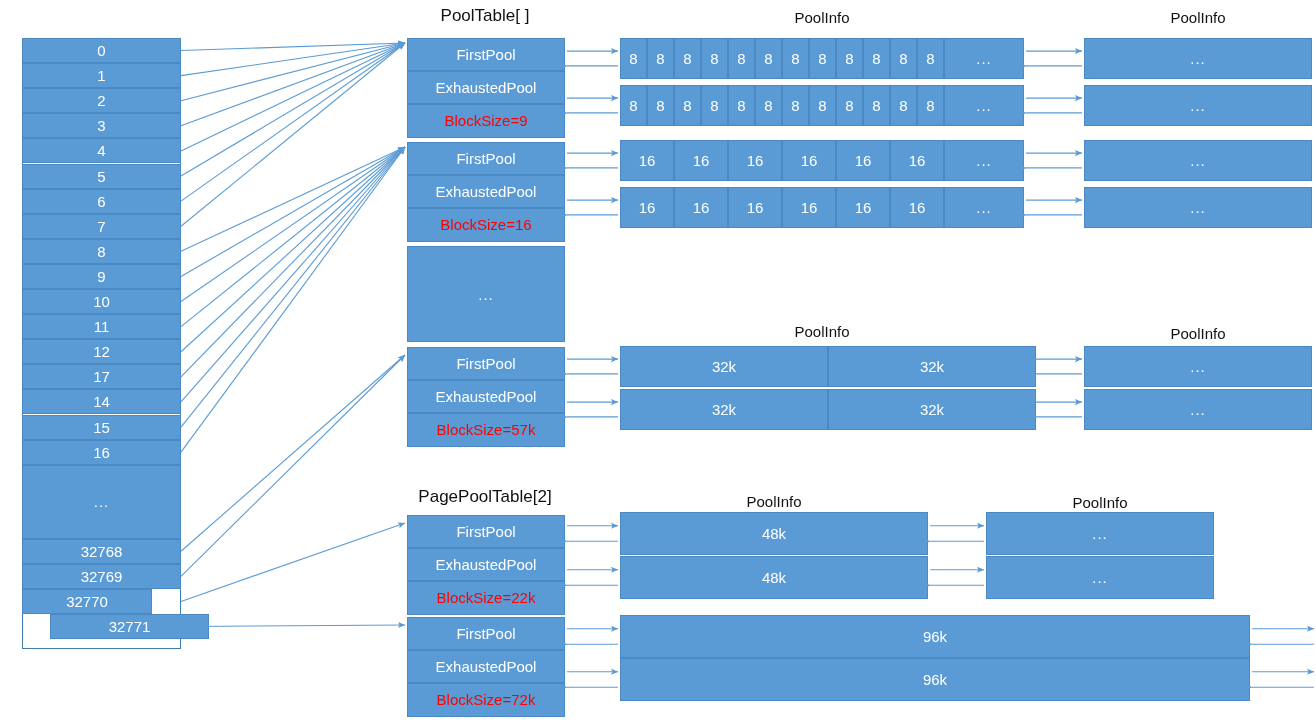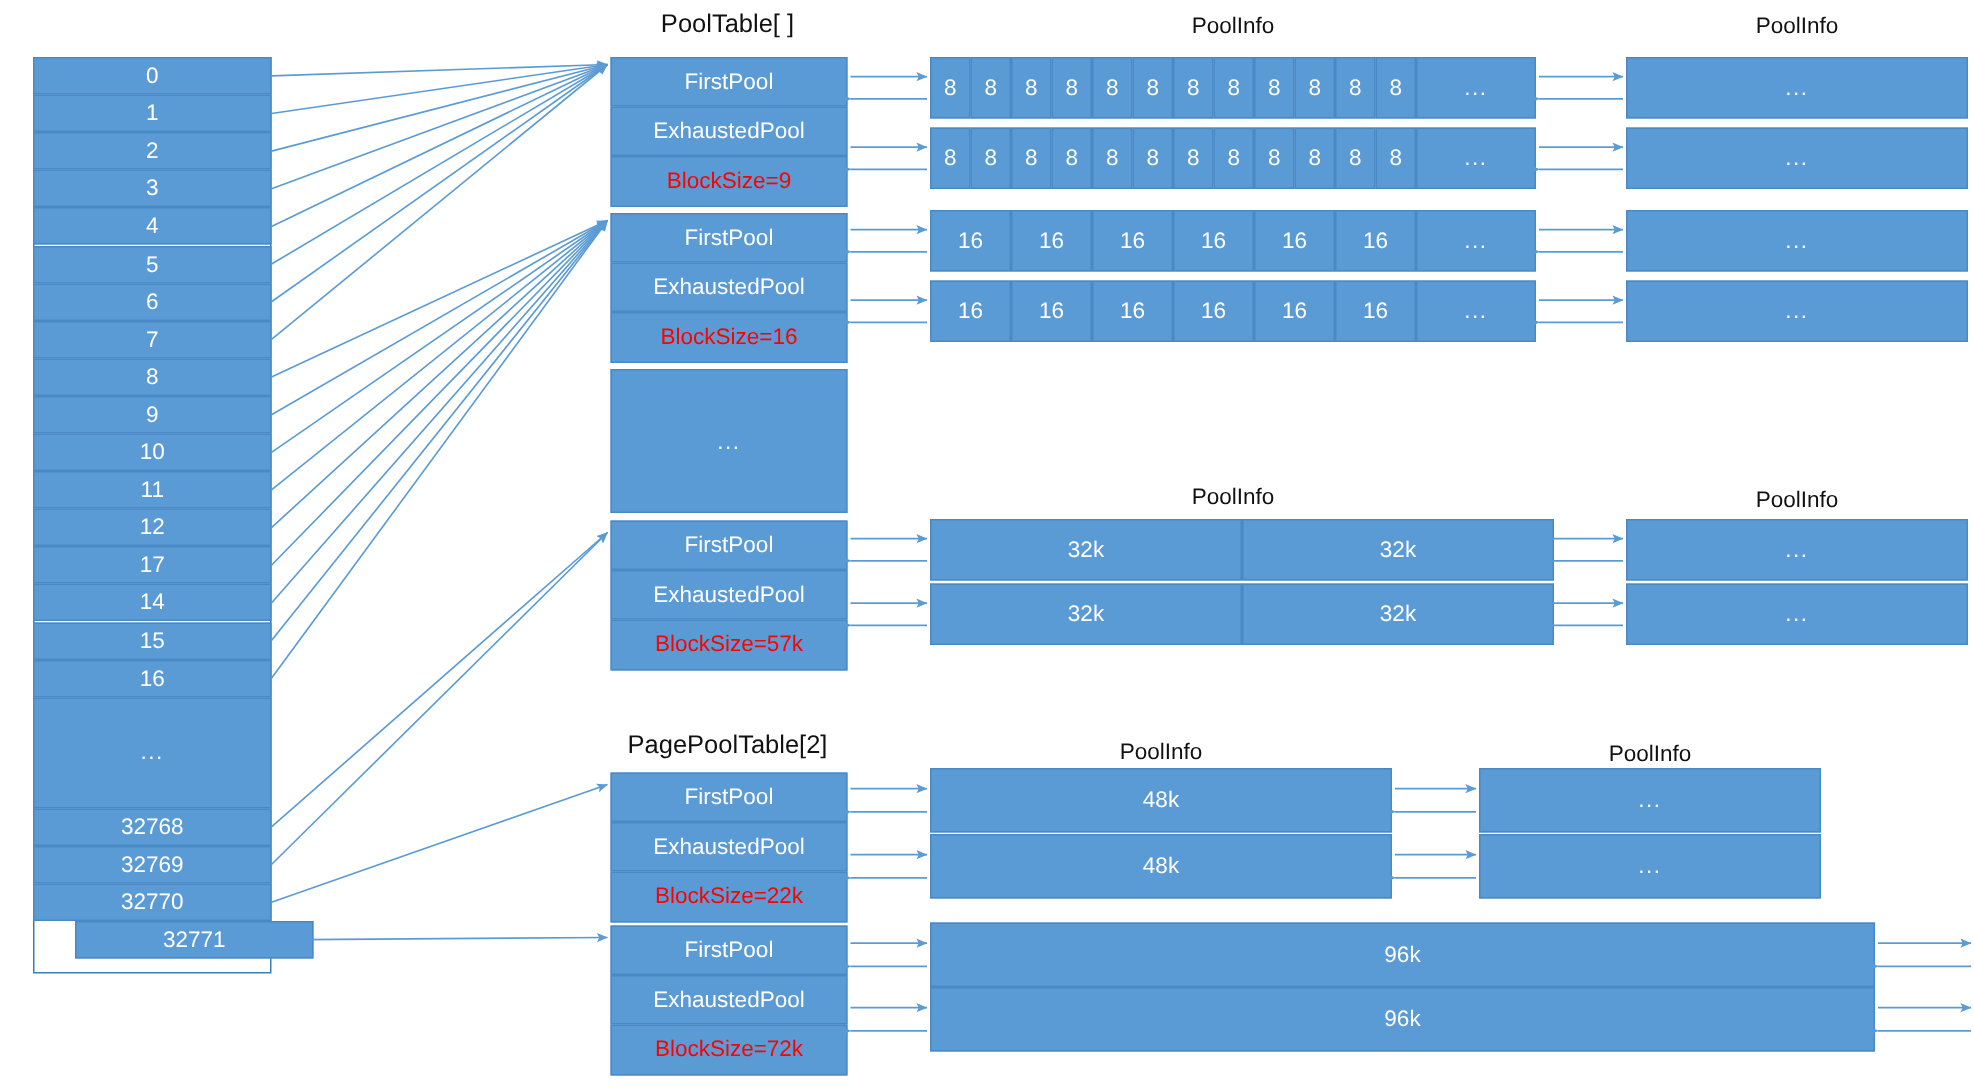--- a/index.html
+++ b/index.html
@@ -71,21 +71,21 @@
       <div class="cell" style="left: 22px; top: 289px; width: 159px; height: 25.1px;">10</div>
       <div class="cell" style="left: 22px; top: 314.1px; width: 159px; height: 25.1px;">11</div>
       <div class="cell" style="left: 22px; top: 339.2px; width: 159px; height: 25.1px;">12</div>
       <div class="cell" style="left: 22px; top: 364.3px; width: 159px; height: 25.1px;">17</div>
       <div class="cell" style="left: 22px; top: 389.4px; width: 159px; height: 25.1px;">14</div>
       <div class="cell" style="left: 22px; top: 414.5px; width: 159px; height: 25.1px;">15</div>
       <div class="cell" style="left: 22px; top: 439.6px; width: 159px; height: 25.1px;">16</div>
       <div class="cell dots" style="left: 22px; top: 464.7px; width: 159px; height: 74px;">...</div>
       <div class="cell" style="left: 22px; top: 538.7px; width: 159px; height: 25.1px;">32768</div>
       <div class="cell" style="left: 22px; top: 563.8px; width: 159px; height: 25.1px;">32769</div>
-      <div class="cell" style="left: 22px; top: 588.9px; width: 159px; height: 25.1px;">32770</div>
+      <div class="cell" style="left: 22px; top: 588.9px; width: 130px; height: 25.1px;">32770</div>
       <div class="cell" style="left: 22px; top: 614px; width: 159px; height: 25.1px; margin-left: 28px;">32771</div>
     </div>
 
   <div id="poolTableCells">
       <div class="cell" style="left: 407px; top: 38px; width: 158px; height: 33.2px;">FirstPool</div>
       <div class="cell" style="left: 407px; top: 71.2px; width: 158px; height: 33.2px;">ExhaustedPool</div>
       <div class="cell red" style="left: 407px; top: 104.4px; width: 158px; height: 33.2px;">BlockSize=9</div>
       <div class="cell" style="left: 407px; top: 142px; width: 158px; height: 33.2px;">FirstPool</div>
       <div class="cell" style="left: 407px; top: 175.2px; width: 158px; height: 33.2px;">ExhaustedPool</div>
       <div class="cell red" style="left: 407px; top: 208.4px; width: 158px; height: 33.2px; text-align: right;">BlockSize=16</div>

